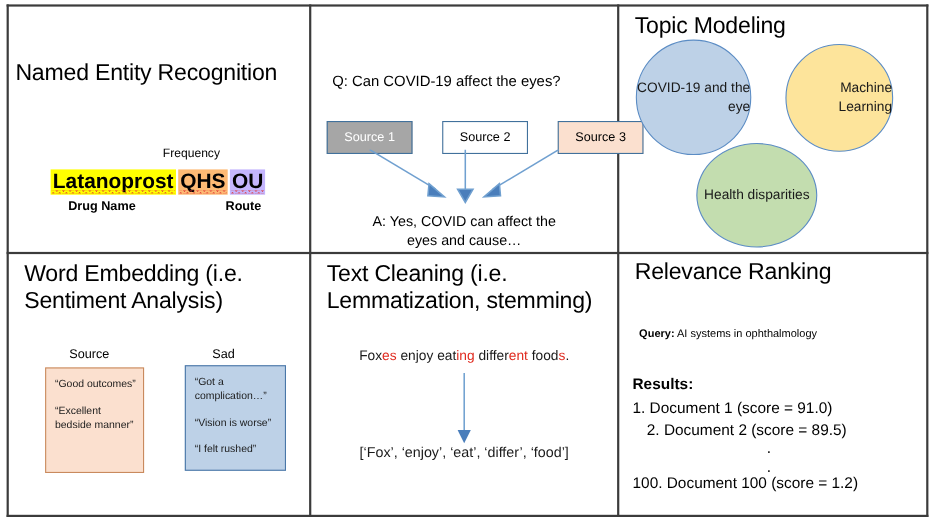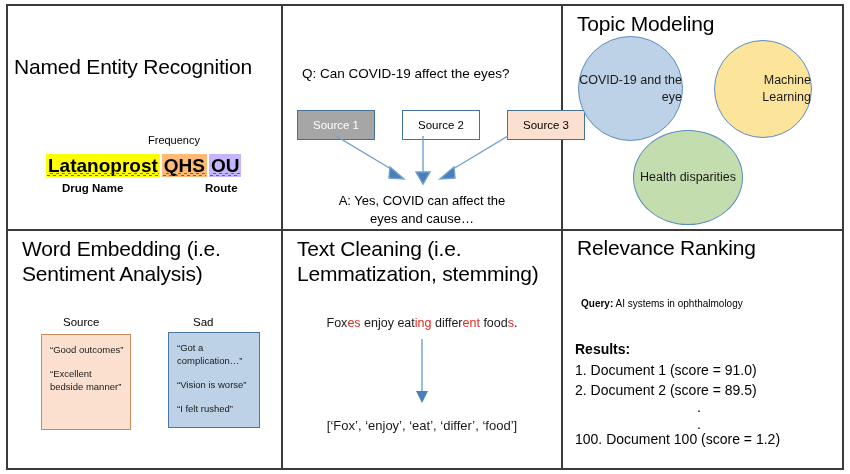--- a/index.html
+++ b/index.html
@@ -206,21 +206,21 @@
     position: absolute;
     left: 0; top: 85px; width: 278px;
     text-align: center;
     font-size: 12.5px;
     color: #1a1a1a;
   }
   .tc-sentence .sfx { color: #e02b20; }
   .tc-arrow { position: absolute; left: 0; top: 108px; width: 278px; height: 70px; }
   .tc-tokens {
     position: absolute;
-    left: 0; top: 187px; width: 278px;
+    left: 0; top: 172px; width: 278px;
     text-align: center;
     font-size: 13px;
     color: #1a1a1a;
   }
 
   
   .rr-query {
     position: absolute;
     left: 18px; top: 42px; width: 248px;
     font-size: 10px;
@@ -237,21 +237,21 @@
     color: #000;
   }
   .rr-item {
     position: absolute;
     left: 12px;
     font-size: 14px;
     color: #000;
     white-space: nowrap;
   }
   .rr-item.i0 { top: 131px; }
-  .rr-item.i1 { top: 151px; }
+  .rr-item.i1 { top: 151px; margin-left: 13px; }
   .rr-item.i2 { top: 200px; }
   .rr-dots {
     position: absolute;
     left: 12px; top: 168px; width: 248px;
     text-align: center;
     font-size: 14px;
     line-height: 17px;
     color: #000;
   }
 </style>

